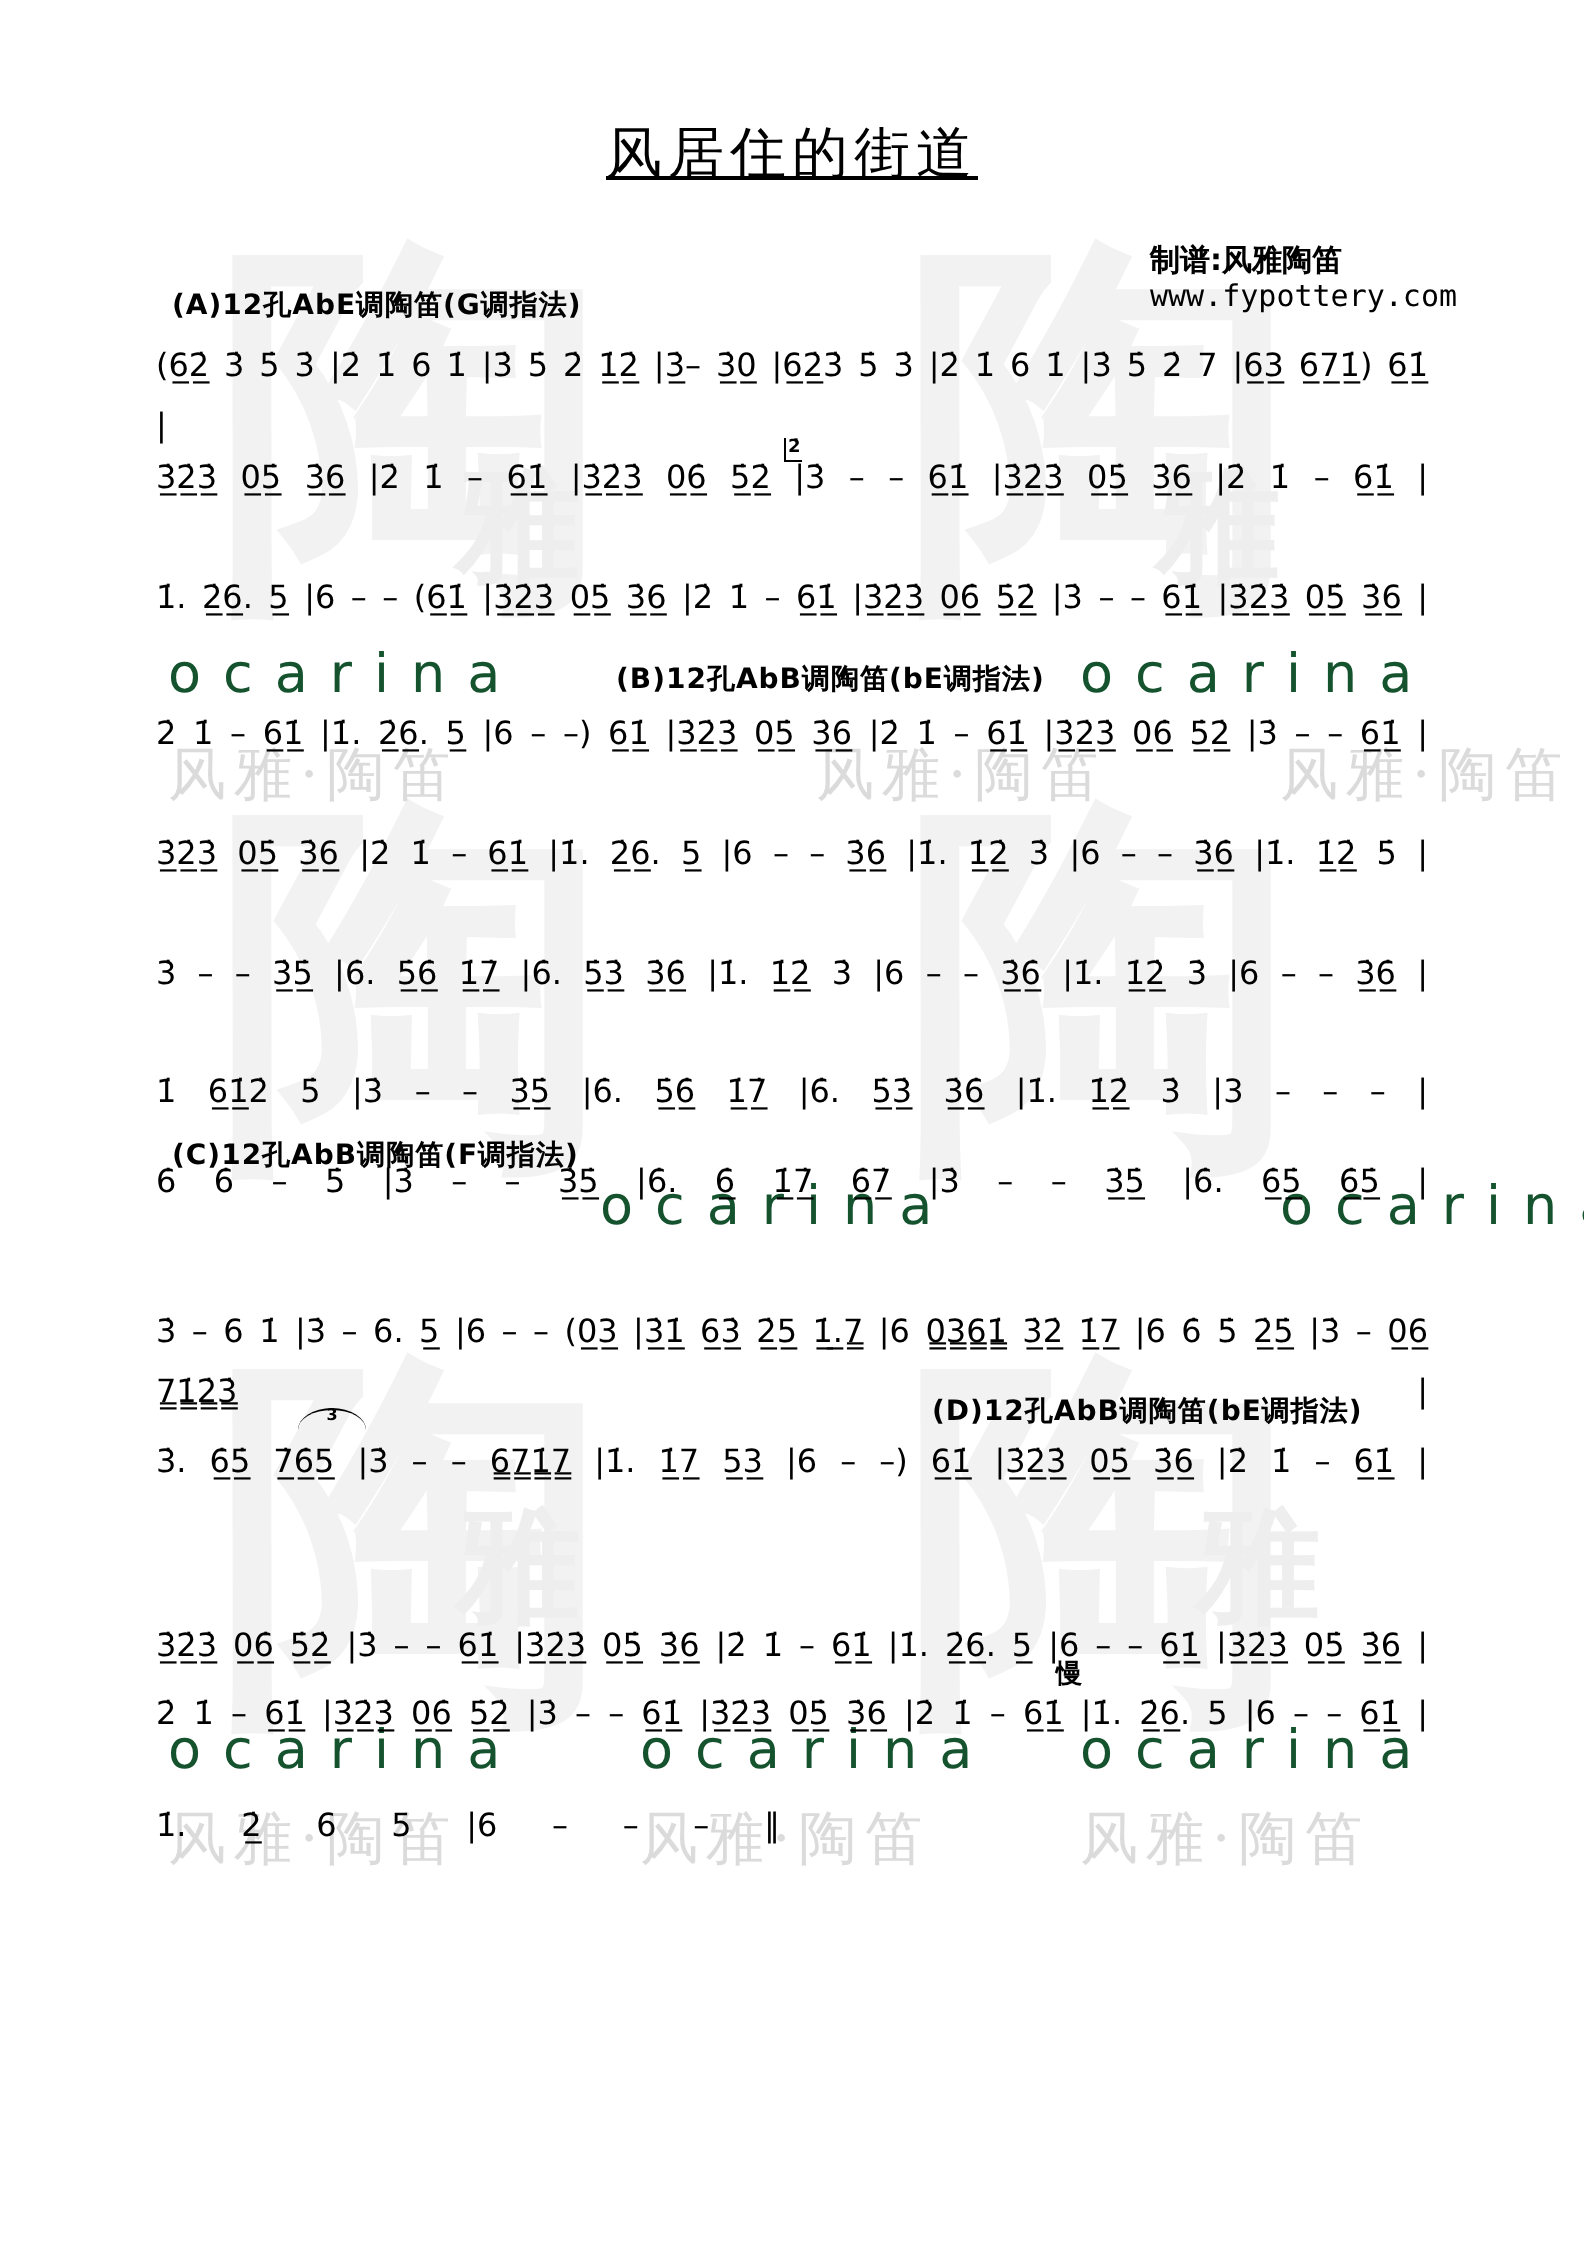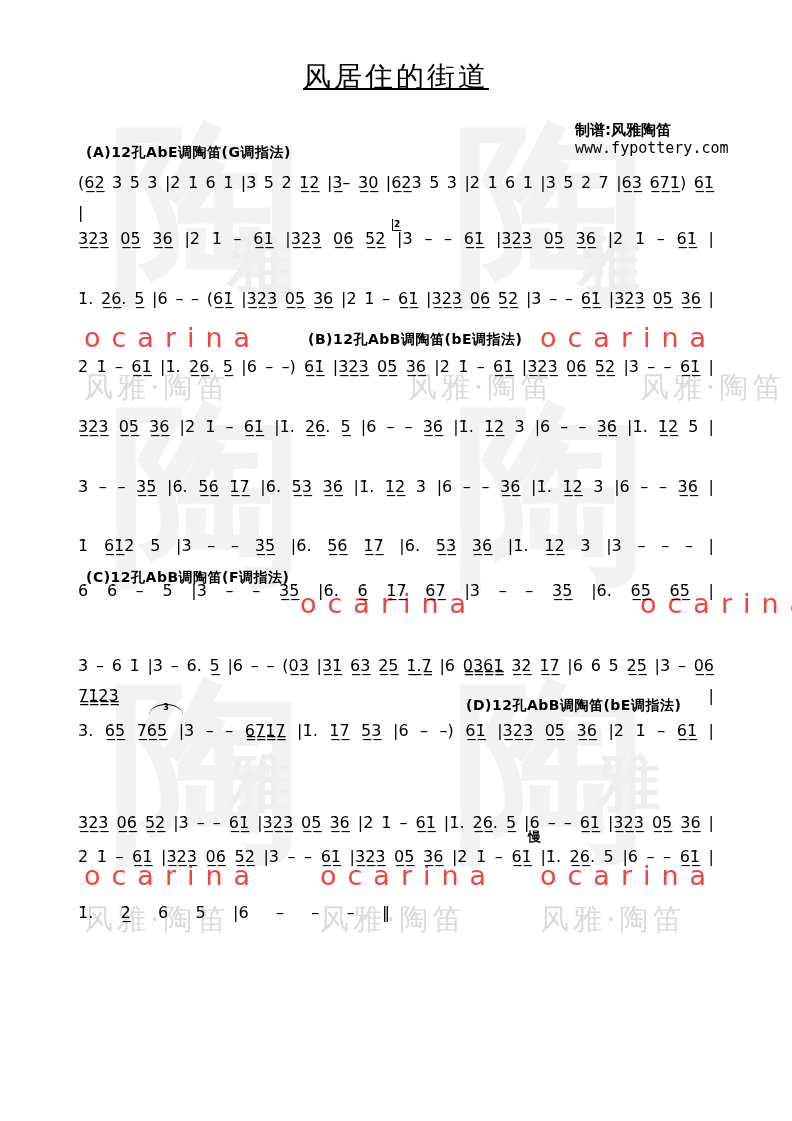--- a/index.html
+++ b/index.html
@@ -5,21 +5,21 @@
   html,body{margin:0;padding:0;background:#888;}
   .page{
     position:relative;width:792px;height:1121px;margin:0 auto;
     background:#ffffff;overflow:hidden;
     font-family:"DejaVu Sans","Liberation Sans",sans-serif;color:#000;
   }
   
   .wm{position:absolute;z-index:0;user-select:none;}
   .wm-seal{font-size:195px;font-weight:bold;color:#f2f2f2;font-family:"DejaVu Serif","Liberation Serif",serif;line-height:1;}
   .wm-seal-sm{font-size:62px;font-weight:bold;color:#eeeeee;font-family:"DejaVu Serif","Liberation Serif",serif;line-height:1;}
-  .wm-ocarina{font-size:27px;color:#ef4444;letter-spacing:11px;font-family:"DejaVu Sans",sans-serif;}
+  .wm-ocarina{font-size:27px;color:#14532d;letter-spacing:11px;font-family:"DejaVu Sans",sans-serif;}
   .wm-brand{font-size:29px;color:#dbdbdb;letter-spacing:4px;font-family:"DejaVu Serif","Liberation Serif",serif;}
   
   .content{position:absolute;inset:0;z-index:2;}
   .title{
     position:absolute;top:58px;left:0;width:100%;text-align:center;
     font-size:28px;letter-spacing:3px;font-family:"DejaVu Serif","Liberation Serif",serif;text-decoration:underline;
   }
   .subtitle{
     position:absolute;top:104px;left:0;width:100%;text-align:center;
     font-size:16px;letter-spacing:1px;font-family:"DejaVu Serif","Liberation Serif",serif;

